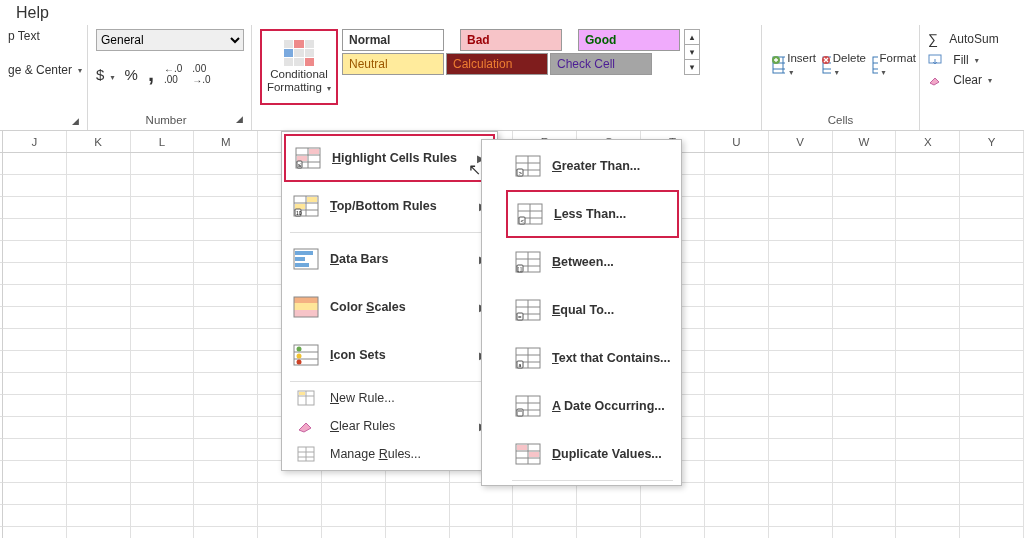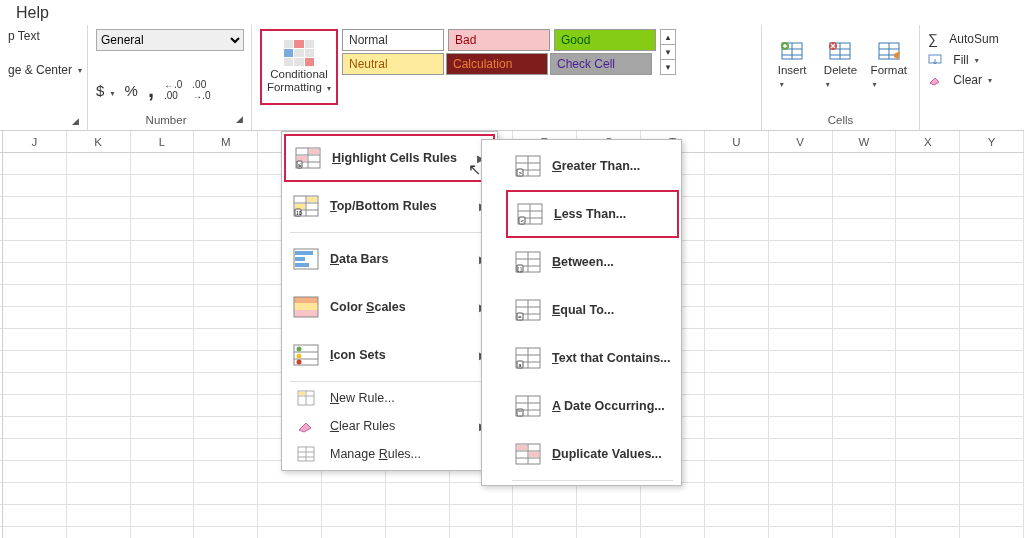--- a/index.html
+++ b/index.html
@@ -3,27 +3,27 @@
 <meta charset="utf-8">
 <style>
 * { margin: 0; padding: 0; box-sizing: border-box; font-family: "Segoe UI", Arial, sans-serif; }
 body { width: 1024px; height: 538px; background: #fff; overflow: hidden; font-size: 12px; color: #333; }
 .top-tabs { height: 25px; padding-left: 6px; background: #fff; }
 .tab { display: inline-block; padding: 4px 10px; font-size: 16px; text-align: center; }
 .ribbon { background: #fff; border-bottom: 1px solid #d0d0d0; height: 106px; display: flex; }
 .rgroup { border-right: 1px solid #d8d8d8; padding: 4px 8px 0 8px; display: flex; flex-direction: column; justify-content: space-between; }
 .rgroup-label { text-align: center; font-size: 11.5px; color: #555; padding-bottom: 4px; }
 .group-top { display: flex; align-items: flex-start; gap: 4px; }
-.stack { display: flex; flex-direction: column; gap: 20px; }
+.stack { display: flex; flex-direction: column; gap: 4px; }
 .big-btn { width: 70px; height: 72px; display: flex; flex-direction: column; align-items: center; justify-content: center; font-size: 11.5px; text-align: center; line-height: 1.1; gap: 2px; }
-.med-btn { width: 46px; height: 72px; display: flex; flex-direction: column; align-items: center; justify-content: center; font-size: 11.5px; line-height: 1.1; gap: 2px; }
+.med-btn { width: 46px; height: 72px; display: flex; flex-direction: row; align-items: center; justify-content: center; font-size: 11.5px; line-height: 1.1; gap: 2px; }
 .style-pill { width: 102px; height: 22px; border: 1px solid #999; display: flex; align-items: center; padding-left: 6px; font-size: 12px; }
 .style-pill.normal { background: #fff; }
 .style-pill.bad { background: #f7c4c8; color: #9c0006; }
-.style-pill.good { background: #84cc16; color: #006100; }
+.style-pill.good { background: #f0abfc; color: #006100; }
 .style-pill.neutral { background: #ffeb9c; color: #9c5700; }
 .style-pill.calc { background: #7f1d1d; color: #ed7d31; border-color: #999; }
 .style-pill.check { background: #a5a5a5; color: #4c1d95; }
 .styles-scroll { width: 16px; height: 70px; border: 1px solid #aaa; display: flex; flex-direction: column; }
 .styles-scroll div { flex: 1; display: flex; align-items: center; justify-content: center; border-bottom: 1px solid #aaa; font-size: 9px; }
 .styles-scroll div:last-child { border-bottom: 0; }
 .mini-row { display: flex; align-items: center; gap: 4px; font-size: 12px; white-space: nowrap; }
 .chev { font-size: 8px; color: #555; margin-left: 2px; }
 .hl-red { border: 2.5px solid #d1204a; align-items: center; }
 .numfmt select { width: 148px; height: 22px; font-size: 12px; border: 1px solid #aaa; }
@@ -109,21 +109,21 @@
           <span class="b"></span>
             <span></span>
             <span></span>
           <span></span>
             <span></span>
             <span class="r"></span>
         </div>
         <div><span>Conditional</span><br><span>Formatting</span> <span class="chev">▾</span></div>
       </div>
       <div class="stack" style="gap:2px;">
-        <div style="display:flex;gap:4px;">
+        <div style="display:flex;gap:16px;font-weight:bold;">
           <div class="style-pill normal">Normal</div>
           <div class="style-pill bad">Bad</div>
           <div class="style-pill good">Good</div>
         </div>
         <div style="display:flex;gap:2px;">
           <div class="style-pill neutral">Neutral</div>
           <div class="style-pill calc">Calculation</div>
           <div class="style-pill check">Check Cell</div>
         </div>
       </div>

